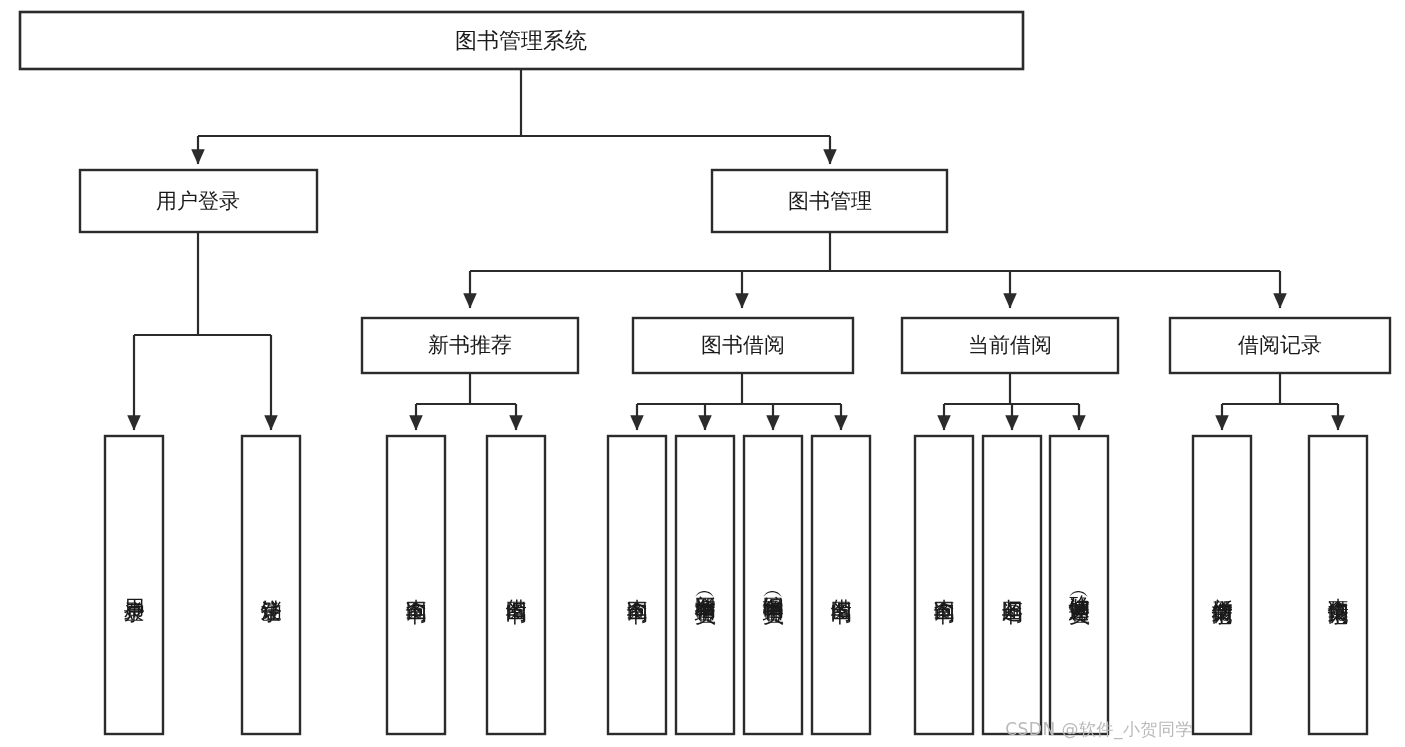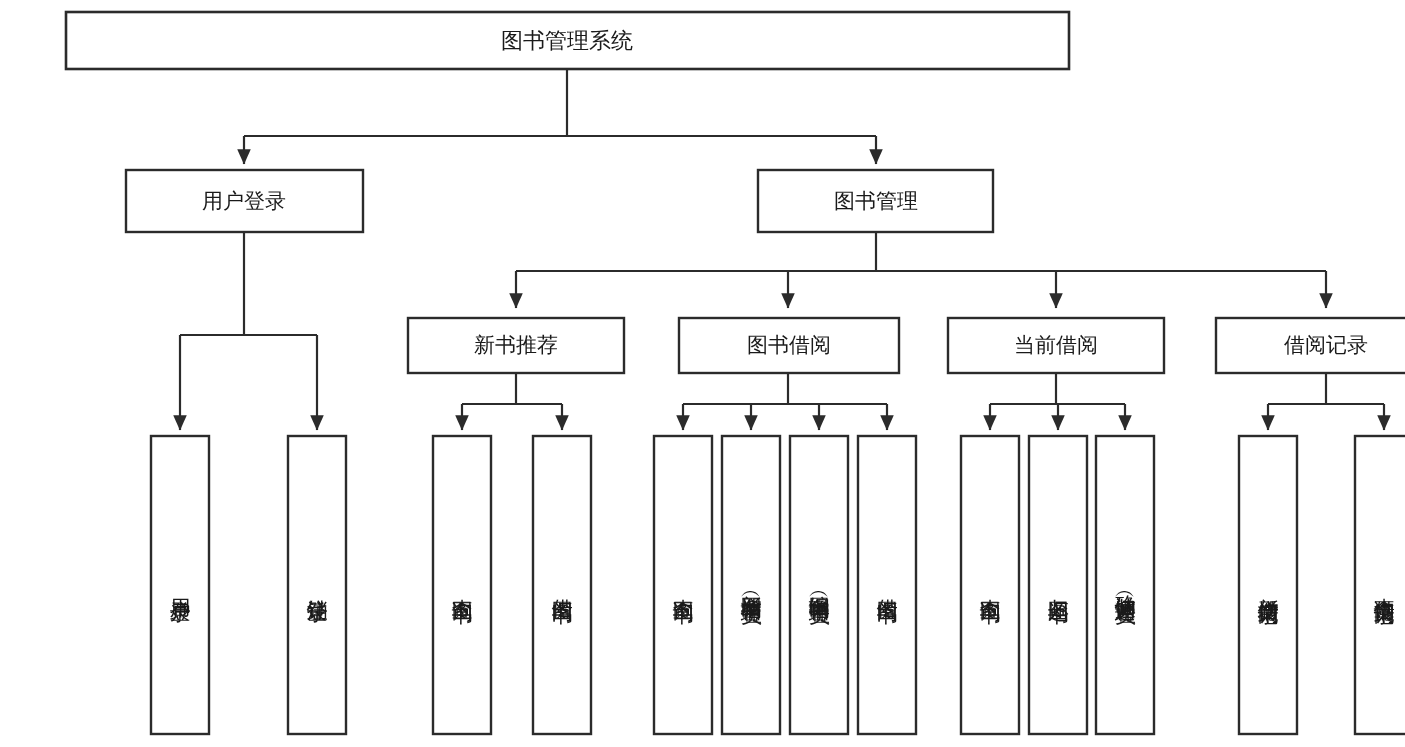--- a/index.html
+++ b/index.html
@@ -11,21 +11,20 @@
     width: 1405px;
     height: 747px;
     font-family: "DejaVu Sans", "Liberation Sans", sans-serif;
     overflow: hidden;
   }
   #diagram-root {
     position: relative;
     width: 1201px;
     height: 747px;
     background: #ffffff;
-    margin-left: 46px;
   }
   svg#tree-svg {
     position: absolute;
     left: 0;
     top: 0;
     width: 1405px;
     height: 747px;
     display: block;
   }
   .node-box {
@@ -270,13 +269,14 @@
     <span class="leaf-label">确认归还（管理员）</span>
   </div>
 
   <div class="leaf-label-wrap" style="left:1193px; top:436px; width:58px; height:298px;">
     <span class="leaf-label">新增借阅记录</span>
   </div>
   <div class="leaf-label-wrap" style="left:1309px; top:436px; width:58px; height:298px;">
     <span class="leaf-label">查询借阅记录</span>
   </div>
 
+  <div class="watermark">CSDN @软件_小贺同学</div>
 </div>
 
 </body></html>

